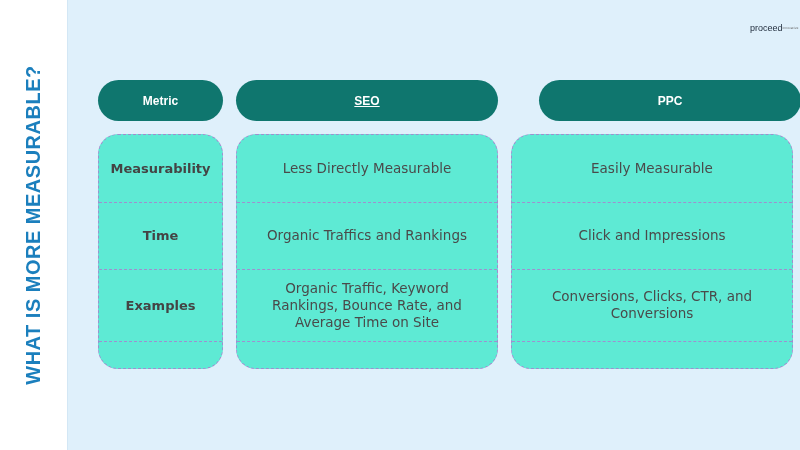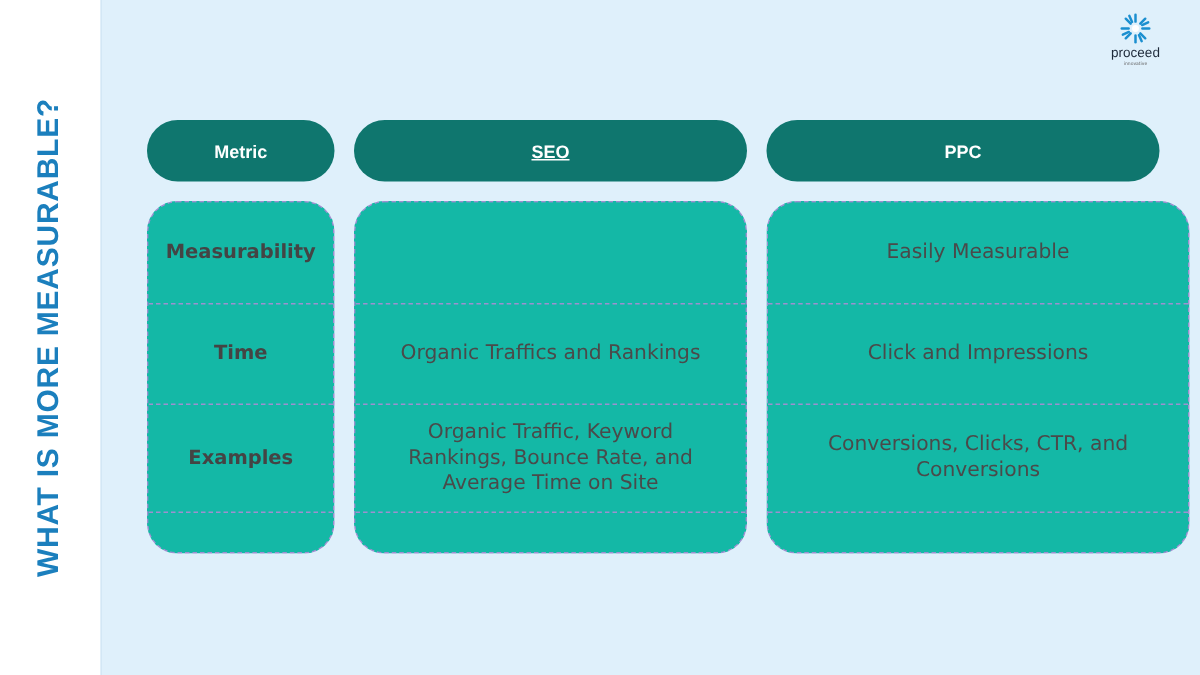--- a/index.html
+++ b/index.html
@@ -24,22 +24,22 @@
       letter-spacing: 0.5px;
       color: #1b7fbd;
       transform-origin: center center;
     }
     .main-panel {
       position: absolute; left: 67px; top: 0; width: 733px; height: 450px;
       background: #dff0fb;
       border-left: 1px solid #d3e7f5;
     }
     .logo {
-      position: absolute; right: 23px; top: 8px; width: 40px; height: 40px;
-      display: flex; flex-direction: column; align-items: center;
+      position: absolute; right: 10px; top: 8px; width: 40px; height: 40px;
+      display: flex; align-items: center;
     }
     .logo svg { width: 22px; height: 22px; }
     .logo-text {
       font-family: "Liberation Sans", sans-serif;
       font-size: 9px; color: #1e2a3a; line-height: 9px; margin-top: 1px;
     }
     .logo-sub {
       font-size: 3px; color: #666; line-height: 4px;
     }
     .header-pill {
@@ -47,21 +47,21 @@
       background: #0f766e;
       border-radius: 21px;
       color: #ffffff;
       font-family: "Liberation Sans", sans-serif;
       font-weight: bold;
       font-size: 12px;
       display: flex; align-items: center; justify-content: center;
     }
     .col-card {
       position: absolute; top: 134px; height: 235px;
-      background: #14b8a6;
+      background: #5eead4;
       border: 1px dashed #9e8fd0;
       border-radius: 20px;
       overflow: hidden;
     }
     .cell {
       position: absolute; left: 0; right: 0;
       display: flex; align-items: center; justify-content: center;
       text-align: center;
       color: #4a4a4a;
       font-size: 13.5px;
@@ -100,32 +100,33 @@
       <line x1="16.8" y1="9.5" x2="21.2" y2="7.5"></line>
     </g>
     <circle cx="12" cy="12" r="2.5" fill="#ffffff"></circle>
   </svg>
   <div class="logo-text">proceed</div>
   <div class="logo-sub">innovative</div>
 </div>
 
 <div class="header-pill" style="left:98px; width:125px;">Metric</div>
 <div class="header-pill" style="left:236px; width:262px;text-decoration:underline;">SEO</div>
-<div class="header-pill" style="left:511px; width:262px;">PPC</div>
+<div class="header-pill" style="left:539px; width:262px;">PPC</div>
 
 <div class="col-card" style="left:98px; width:125px;">
   <div class="cell bold" style="top:0; height:67px;">Measurability</div>
   <div class="divider" style="top:67px;"></div>
   <div class="cell bold" style="top:67px; height:67px;">Time</div>
   <div class="divider" style="top:134px;"></div>
   <div class="cell bold" style="top:134px; height:72px;">Examples</div>
   <div class="divider" style="top:206px;"></div>
 </div>
 
 <div class="col-card" style="left:236px; width:262px;">
+  <div class="cell" style="top:0; height:67px;">Less Directly Measurable</div>
   <div class="divider" style="top:67px;"></div>
   <div class="cell" style="top:67px; height:67px;">Organic Traffics and Rankings</div>
   <div class="divider" style="top:134px;"></div>
   <div class="cell" style="top:134px; height:72px; padding:0 30px;">Organic Traffic, Keyword Rankings, Bounce Rate, and Average Time on Site</div>
   <div class="divider" style="top:206px;"></div>
 </div>
 
 <div class="col-card" style="left:511px; width:282px;">
   <div class="cell" style="top:0; height:67px;">Easily Measurable</div>
   <div class="divider" style="top:67px;"></div>

